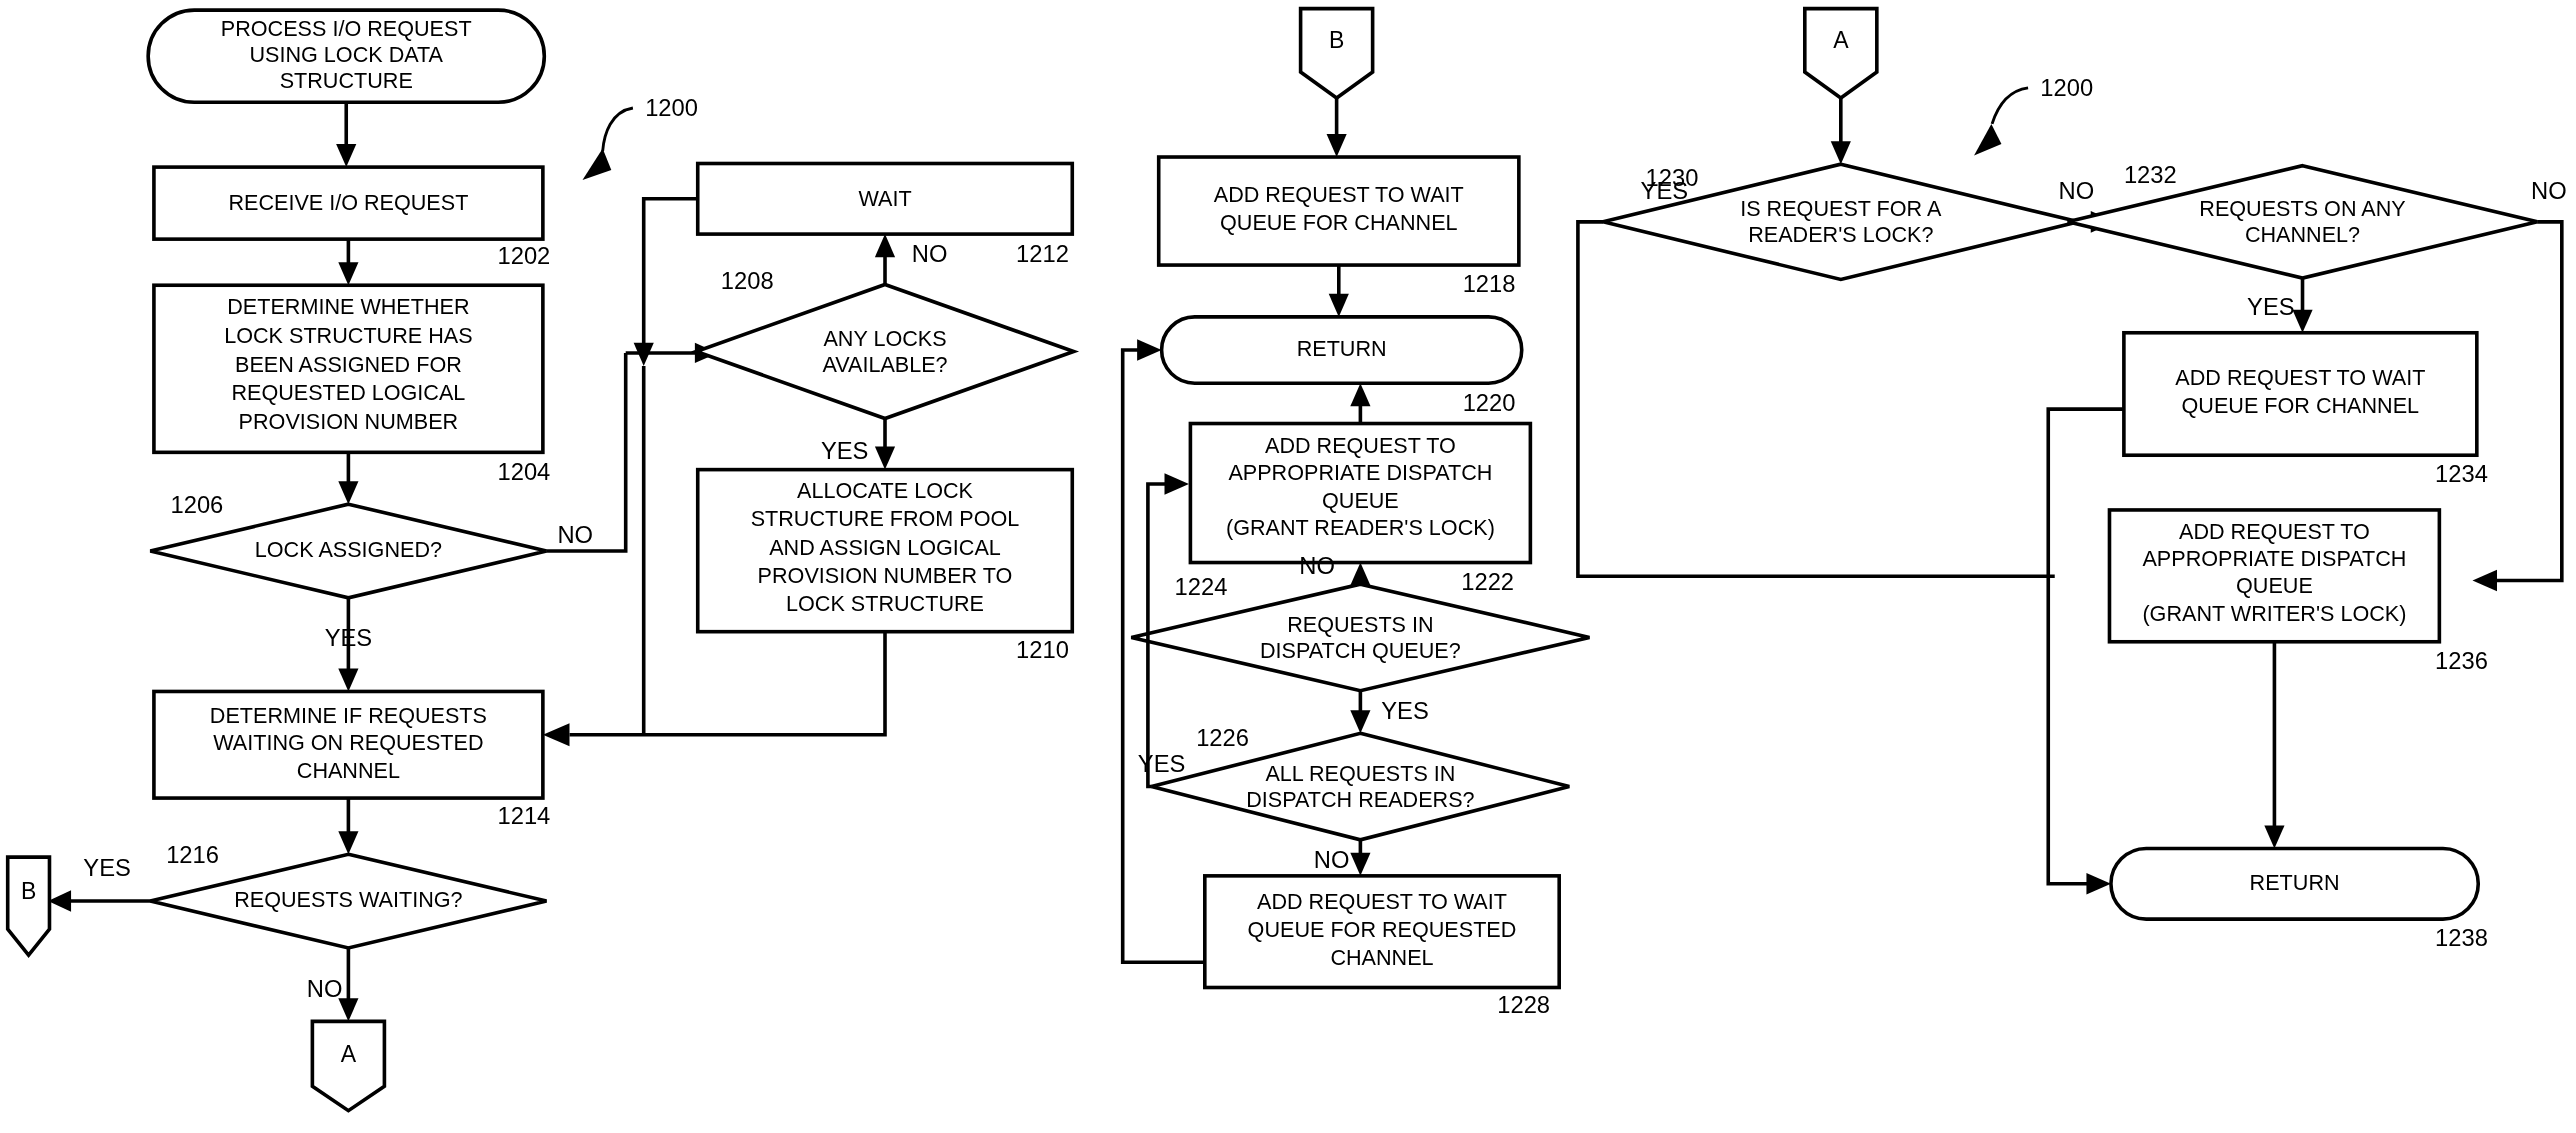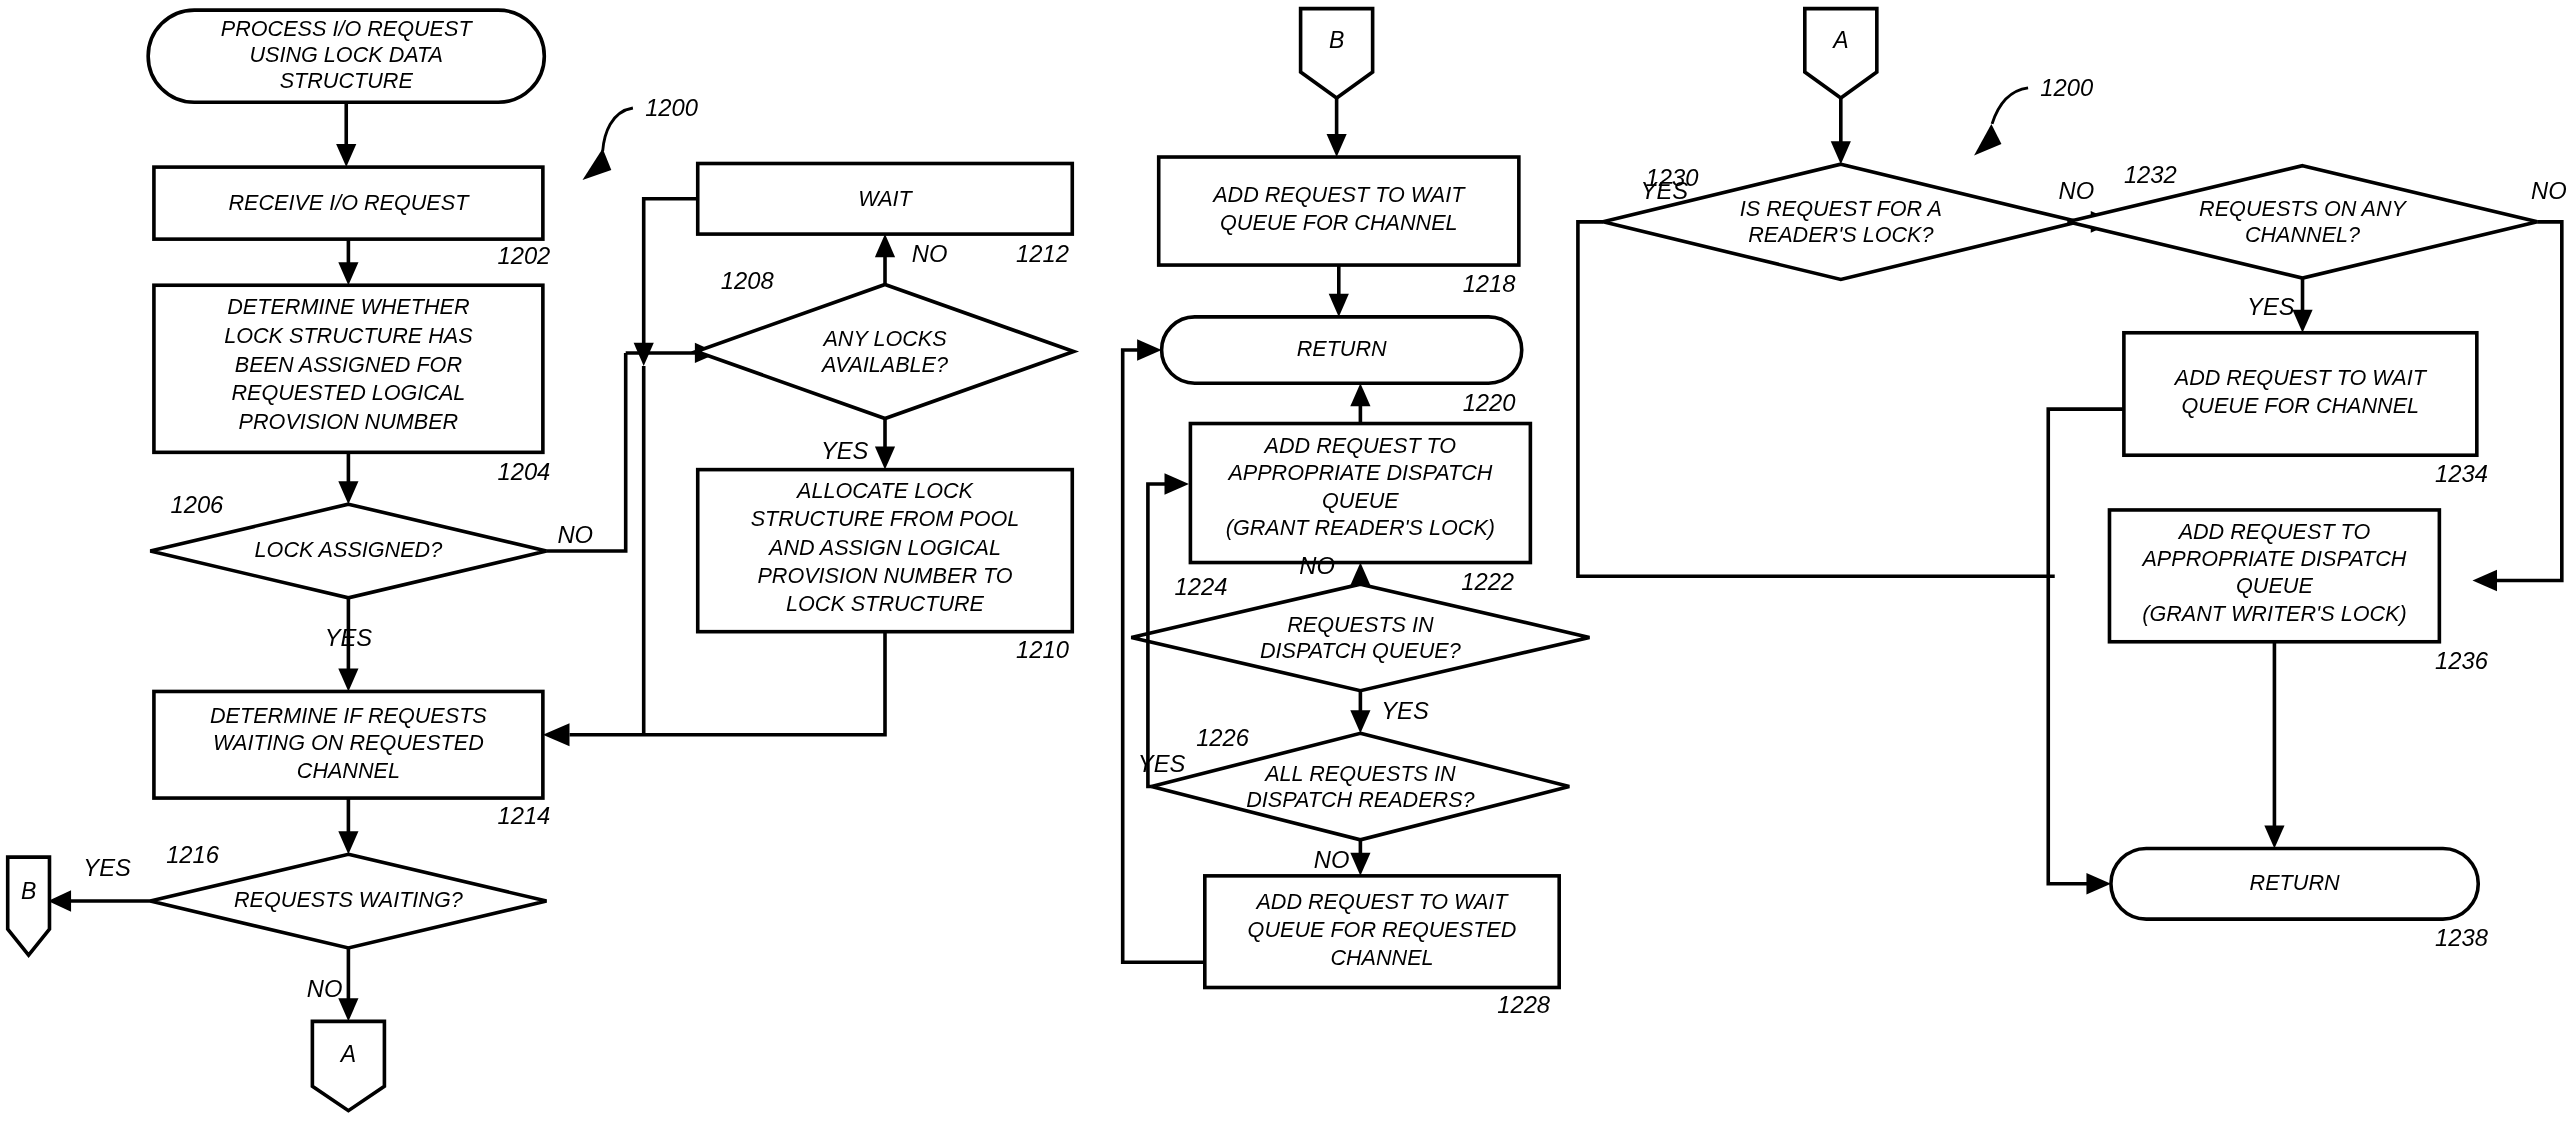--- a/index.html
+++ b/index.html
@@ -6,21 +6,20 @@
     margin: 0;
     padding: 0;
     background: #ffffff;
   }
   #figure-root {
     position: relative;
     width: 2576px;
     height: 1133px;
     background: #ffffff;
     font-family: "Liberation Sans", sans-serif;
-    font-style: italic;
   }
   svg#flowchart {
     display: block;
     width: 2576px;
     height: 1133px;
   }
   .shape {
     fill: #ffffff;
     stroke: #000000;
     stroke-width: 5;

